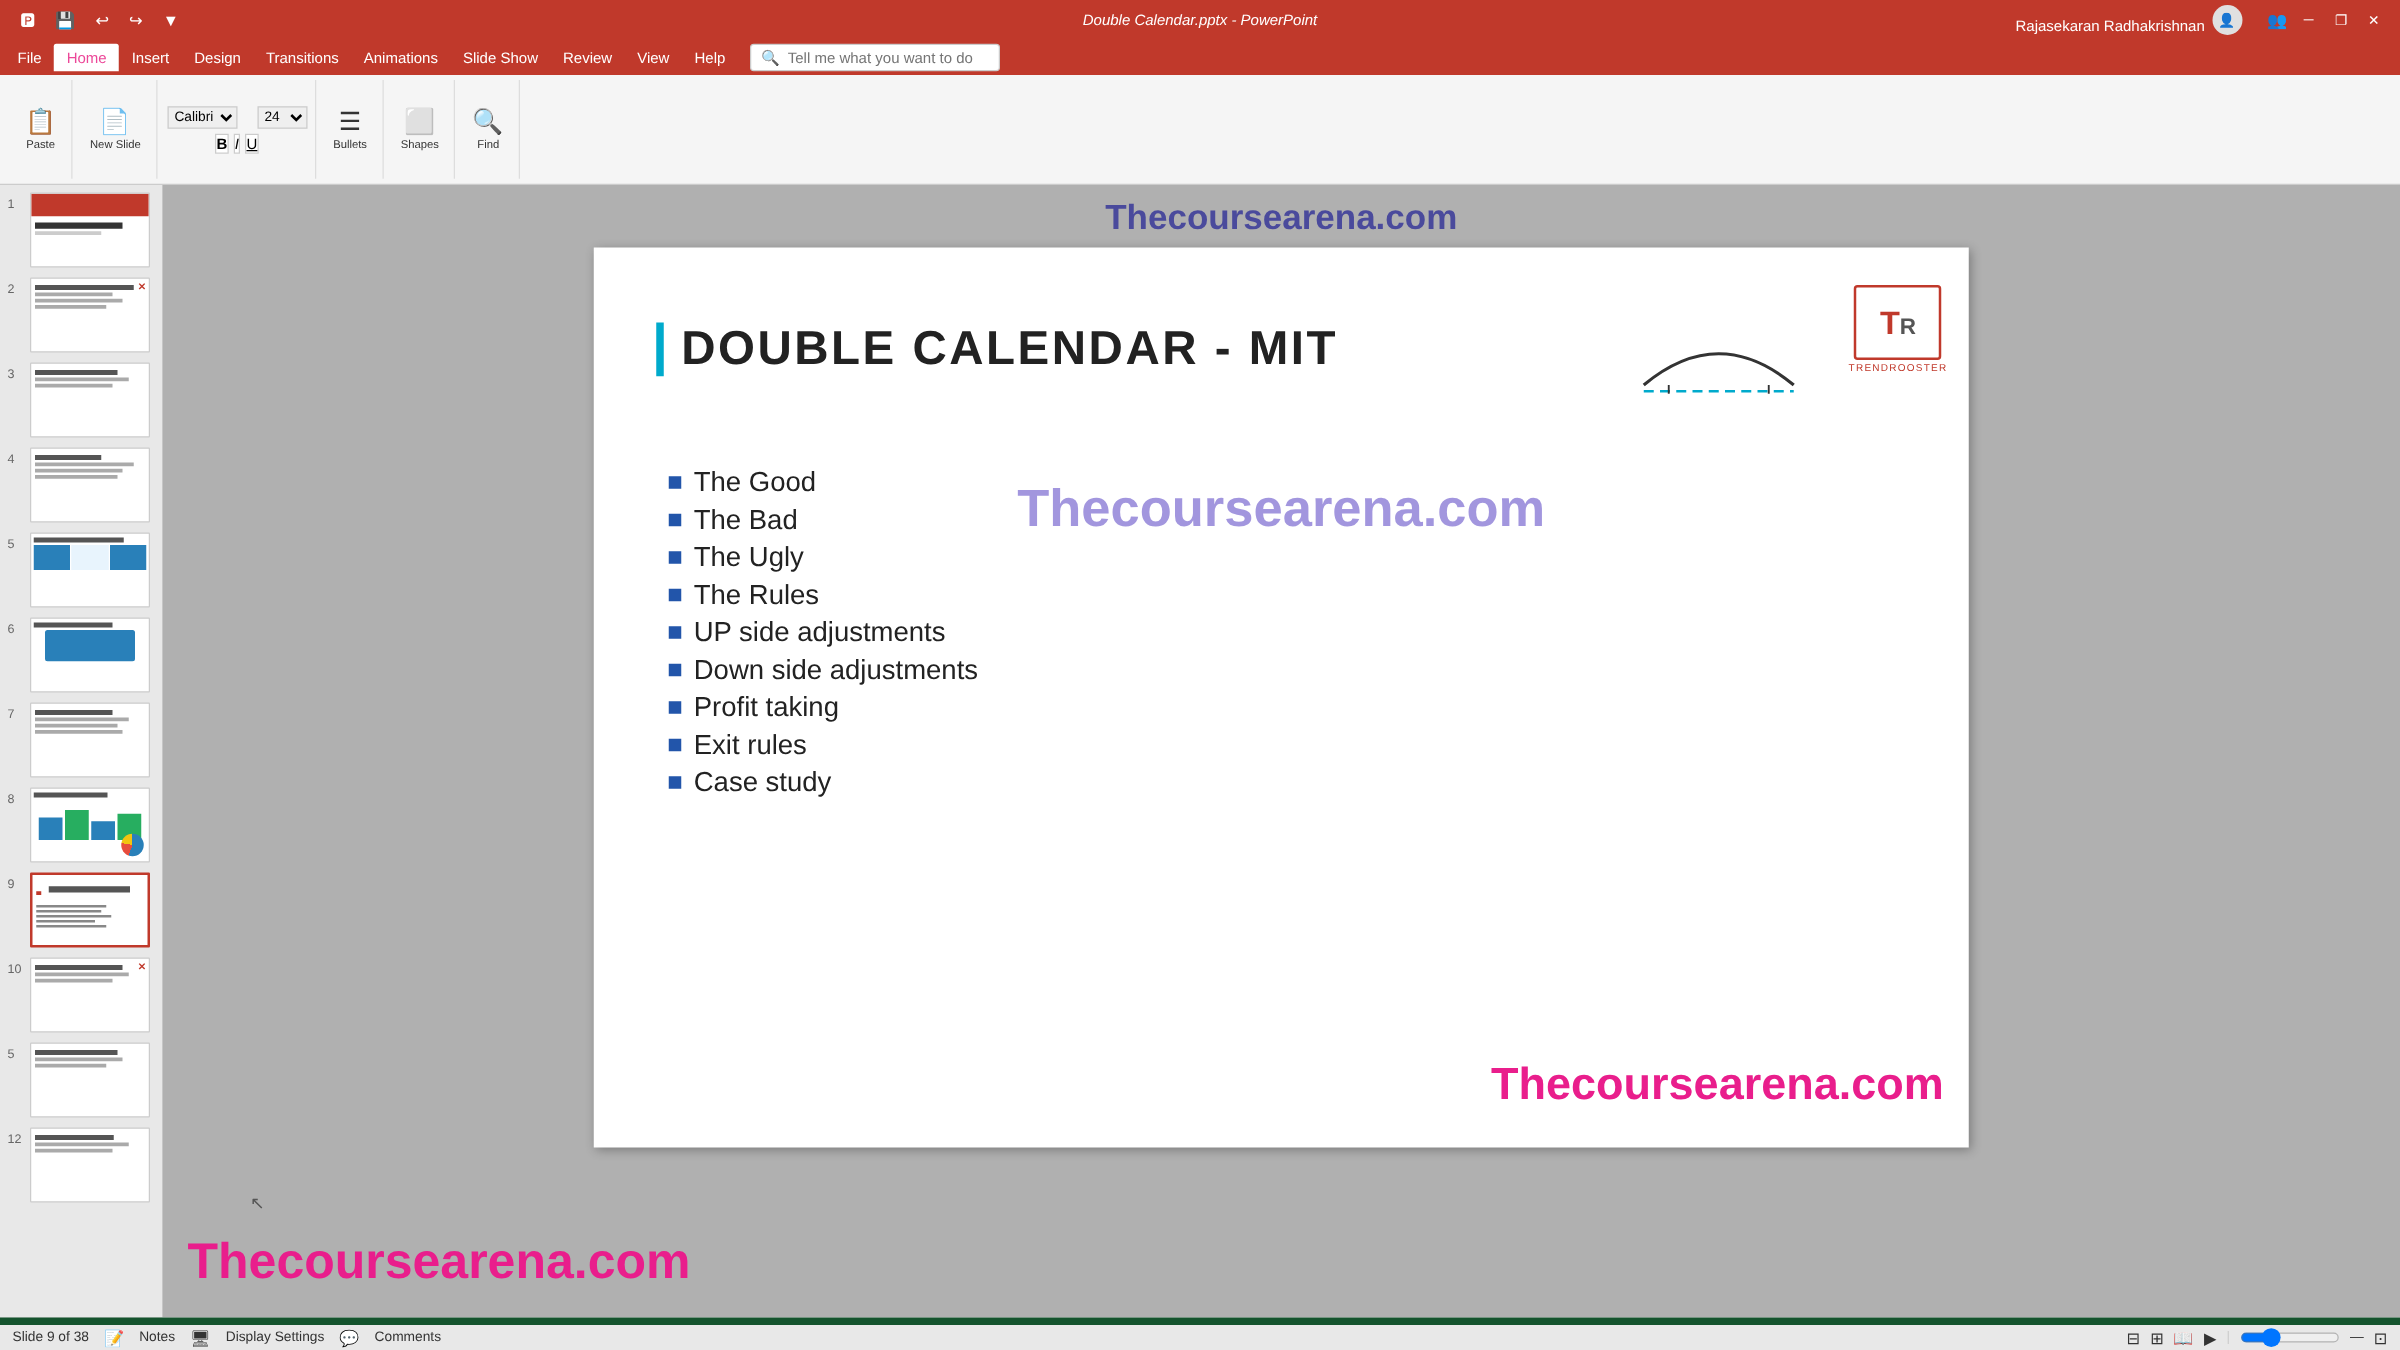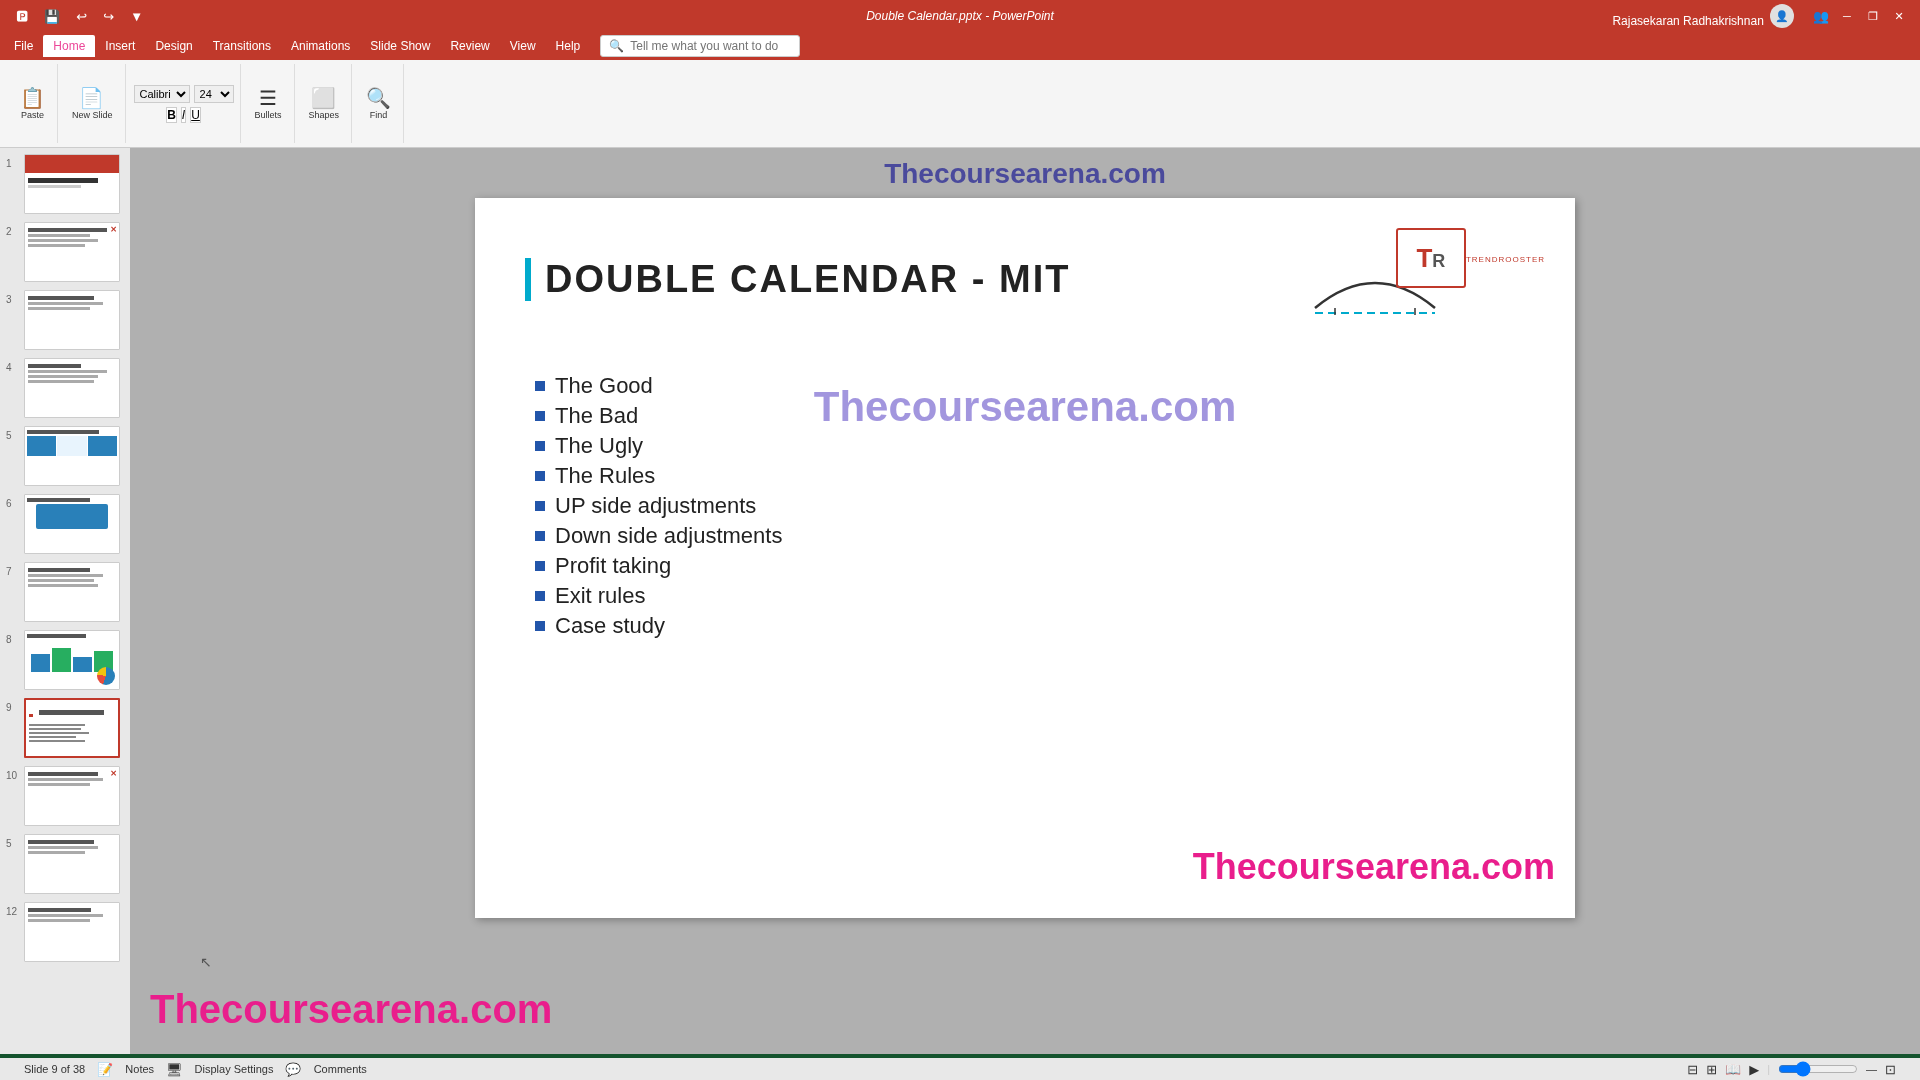--- a/index.html
+++ b/index.html
@@ -233,22 +233,23 @@
       font-size: 38px;
       font-weight: 900;
       color: #222;
       letter-spacing: 2px;
       font-family: Arial, sans-serif;
     }
 
     .slide-logo {
       position: absolute;
       top: 30px;
-      right: 30px;
-      display: flex;
+      right: 17px;
+      display: flex;
+      flex-direction: column;
       align-items: center;
     }
     .logo-box {
       width: 70px;
       height: 60px;
       border: 2px solid #c0392b;
       display: flex;
       align-items: center;
       justify-content: center;
       border-radius: 3px;
@@ -320,25 +321,25 @@
       font-size: 36px;
       font-weight: bold;
       color: #e91e8c;
       white-space: nowrap;
     }
 
     
     .status-bar {
       height: 26px;
       background: #e8e8e8;
-      border-top: 4px solid #14532d;
+      border-top: 6px solid #14532d;
       display: flex;
       align-items: center;
       justify-content: space-between;
-      padding: 0 24px;
+      padding: 0 10px;
       font-size: 11px;
       color: #333;
     }
     .status-bar-left { display: flex; align-items: center; gap: 12px; }
     .status-bar-right { display: flex; align-items: center; gap: 8px; }
     .status-icon {
       font-size: 13px;
       cursor: pointer;
     }
 
@@ -416,21 +417,21 @@
         <span class="ribbon-btn-label">Paste</span>
       </div>
     </div>
     <div class="ribbon-group">
       <div class="ribbon-btn">
         <span class="ribbon-btn-icon">📄</span>
         <span class="ribbon-btn-label">New Slide</span>
       </div>
     </div>
     <div class="ribbon-group">
-      <div style="display:flex;gap:4px;align-items:center;margin-bottom:4px;">
+      <div style="display:flex;gap:16px;align-items:center;margin-bottom:4px;">
         <select style="font-size:11px;border:1px solid #ccc;padding:1px;">
           <option>Calibri</option>
         </select>
         <select style="font-size:11px;border:1px solid #ccc;padding:1px;width:40px;">
           <option>24</option>
         </select>
       </div>
       <div style="display:flex;gap:4px;">
         <button style="font-size:12px;font-weight:bold;border:1px solid #ccc;background:white;cursor:pointer;">B</button>
         <button style="font-size:12px;font-style:italic;border:1px solid #ccc;background:white;cursor:pointer;">I</button>

